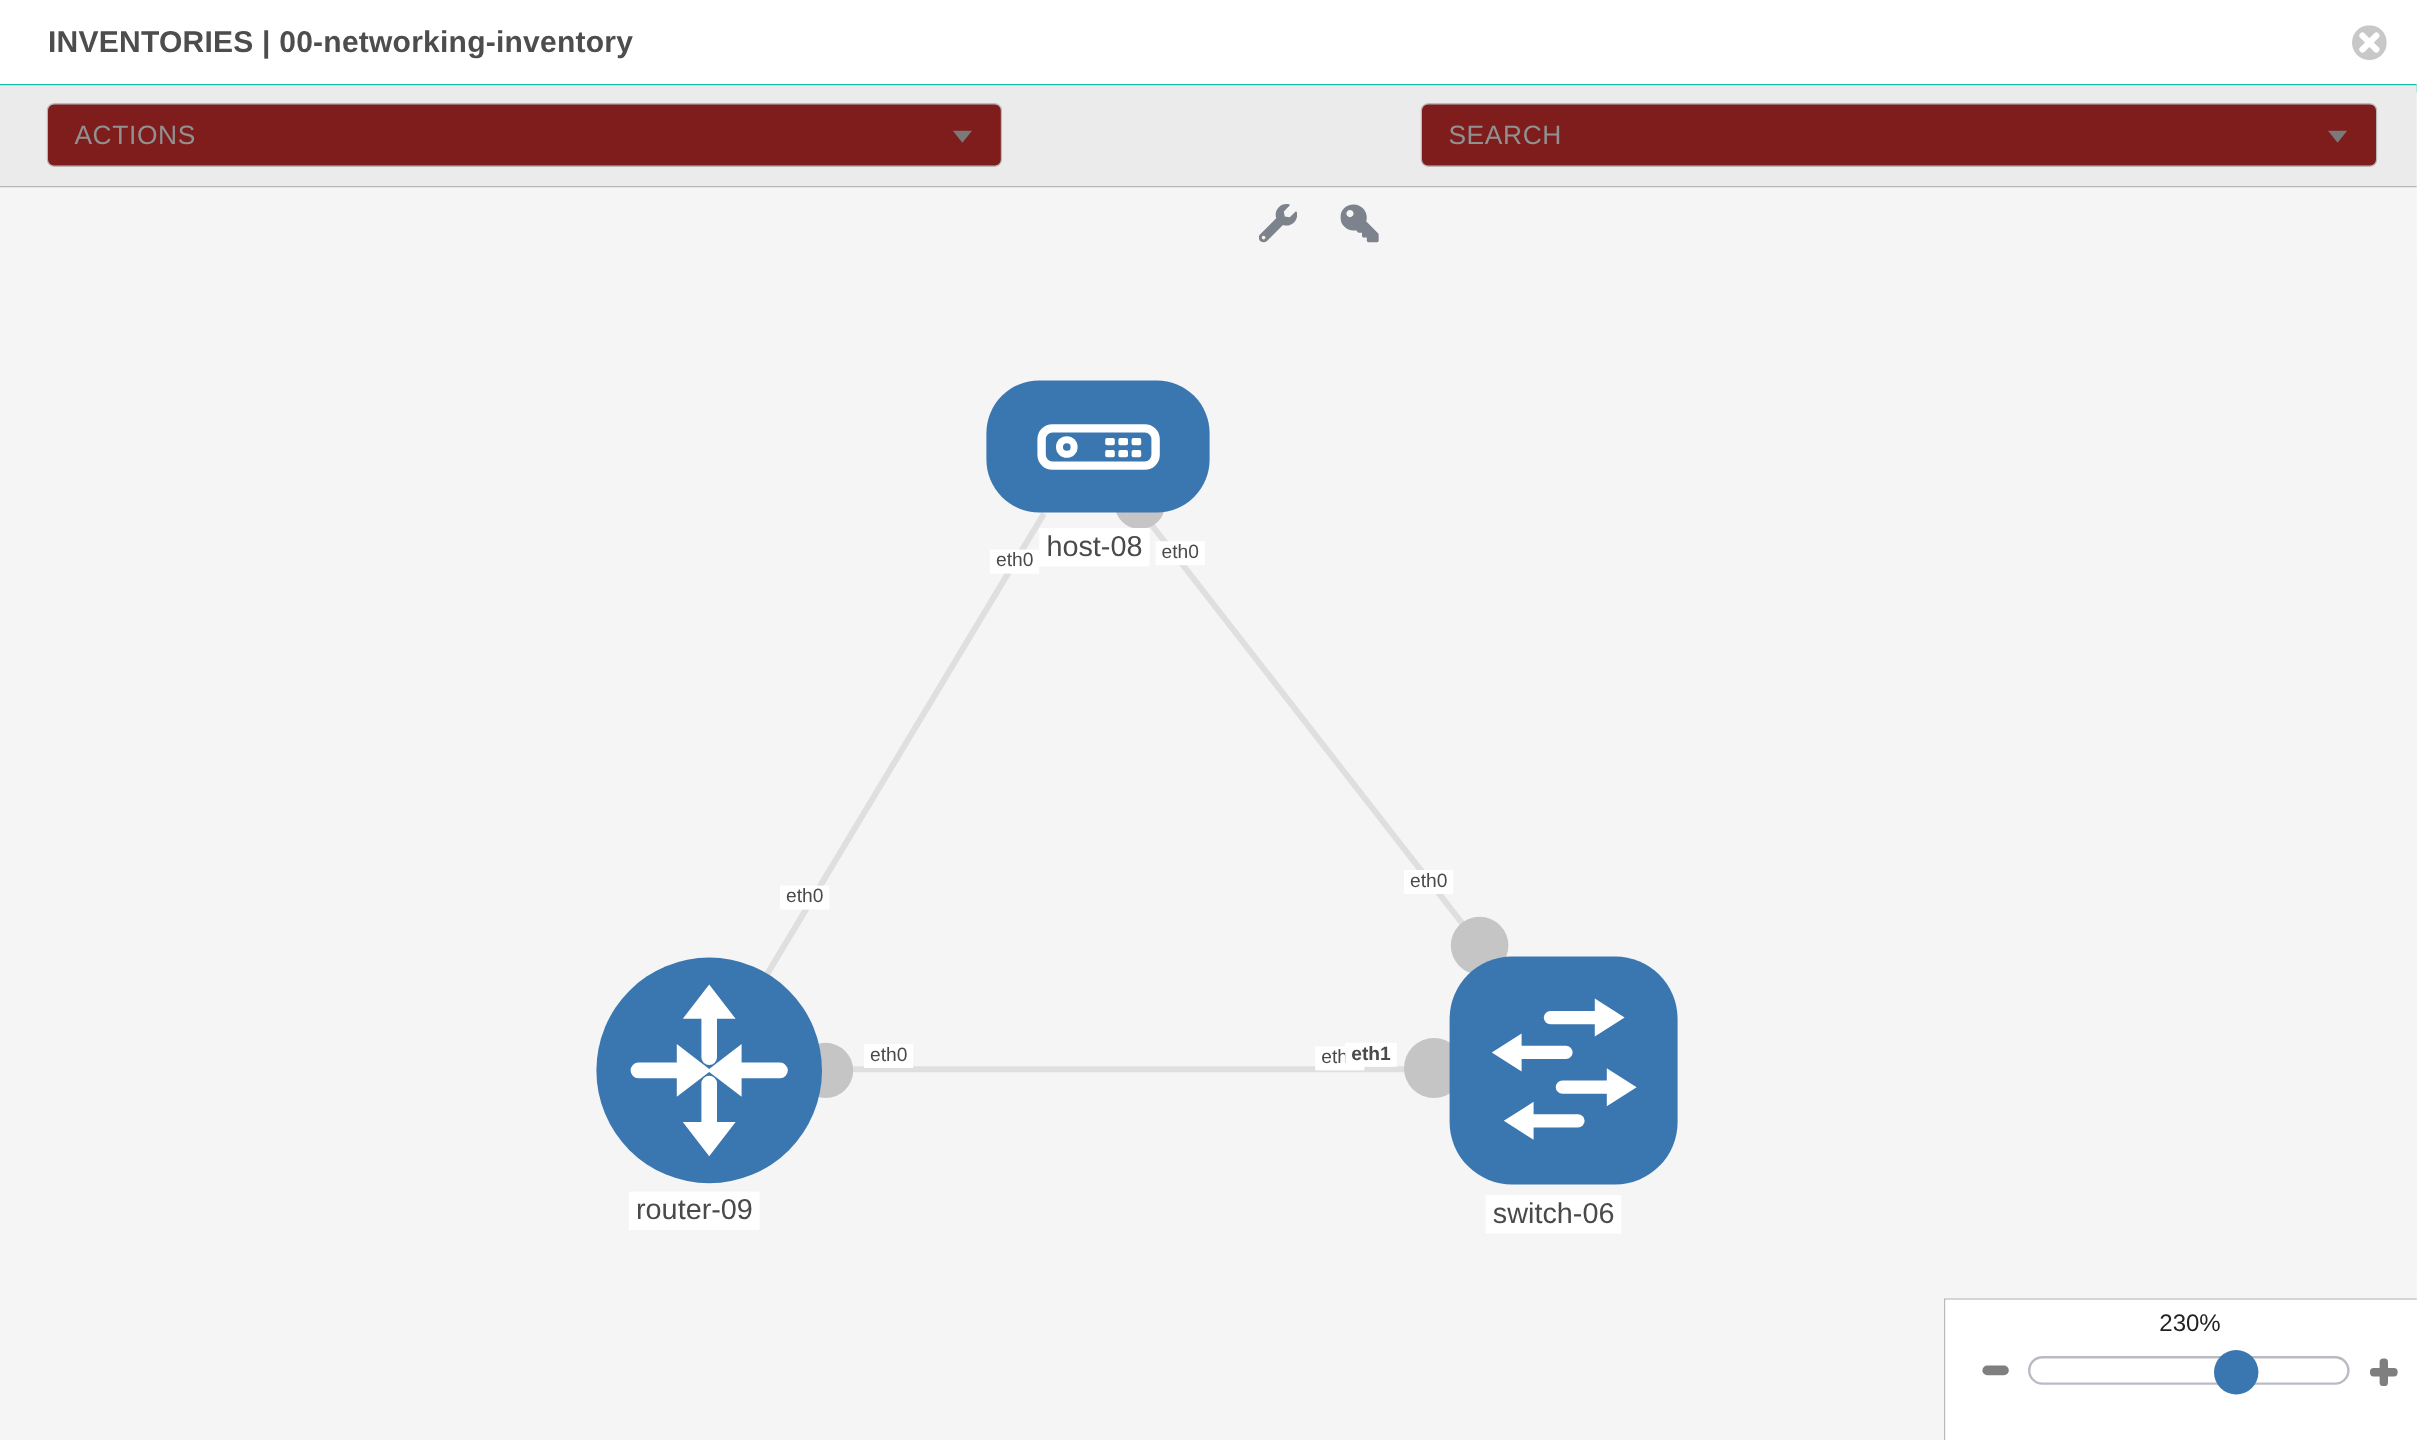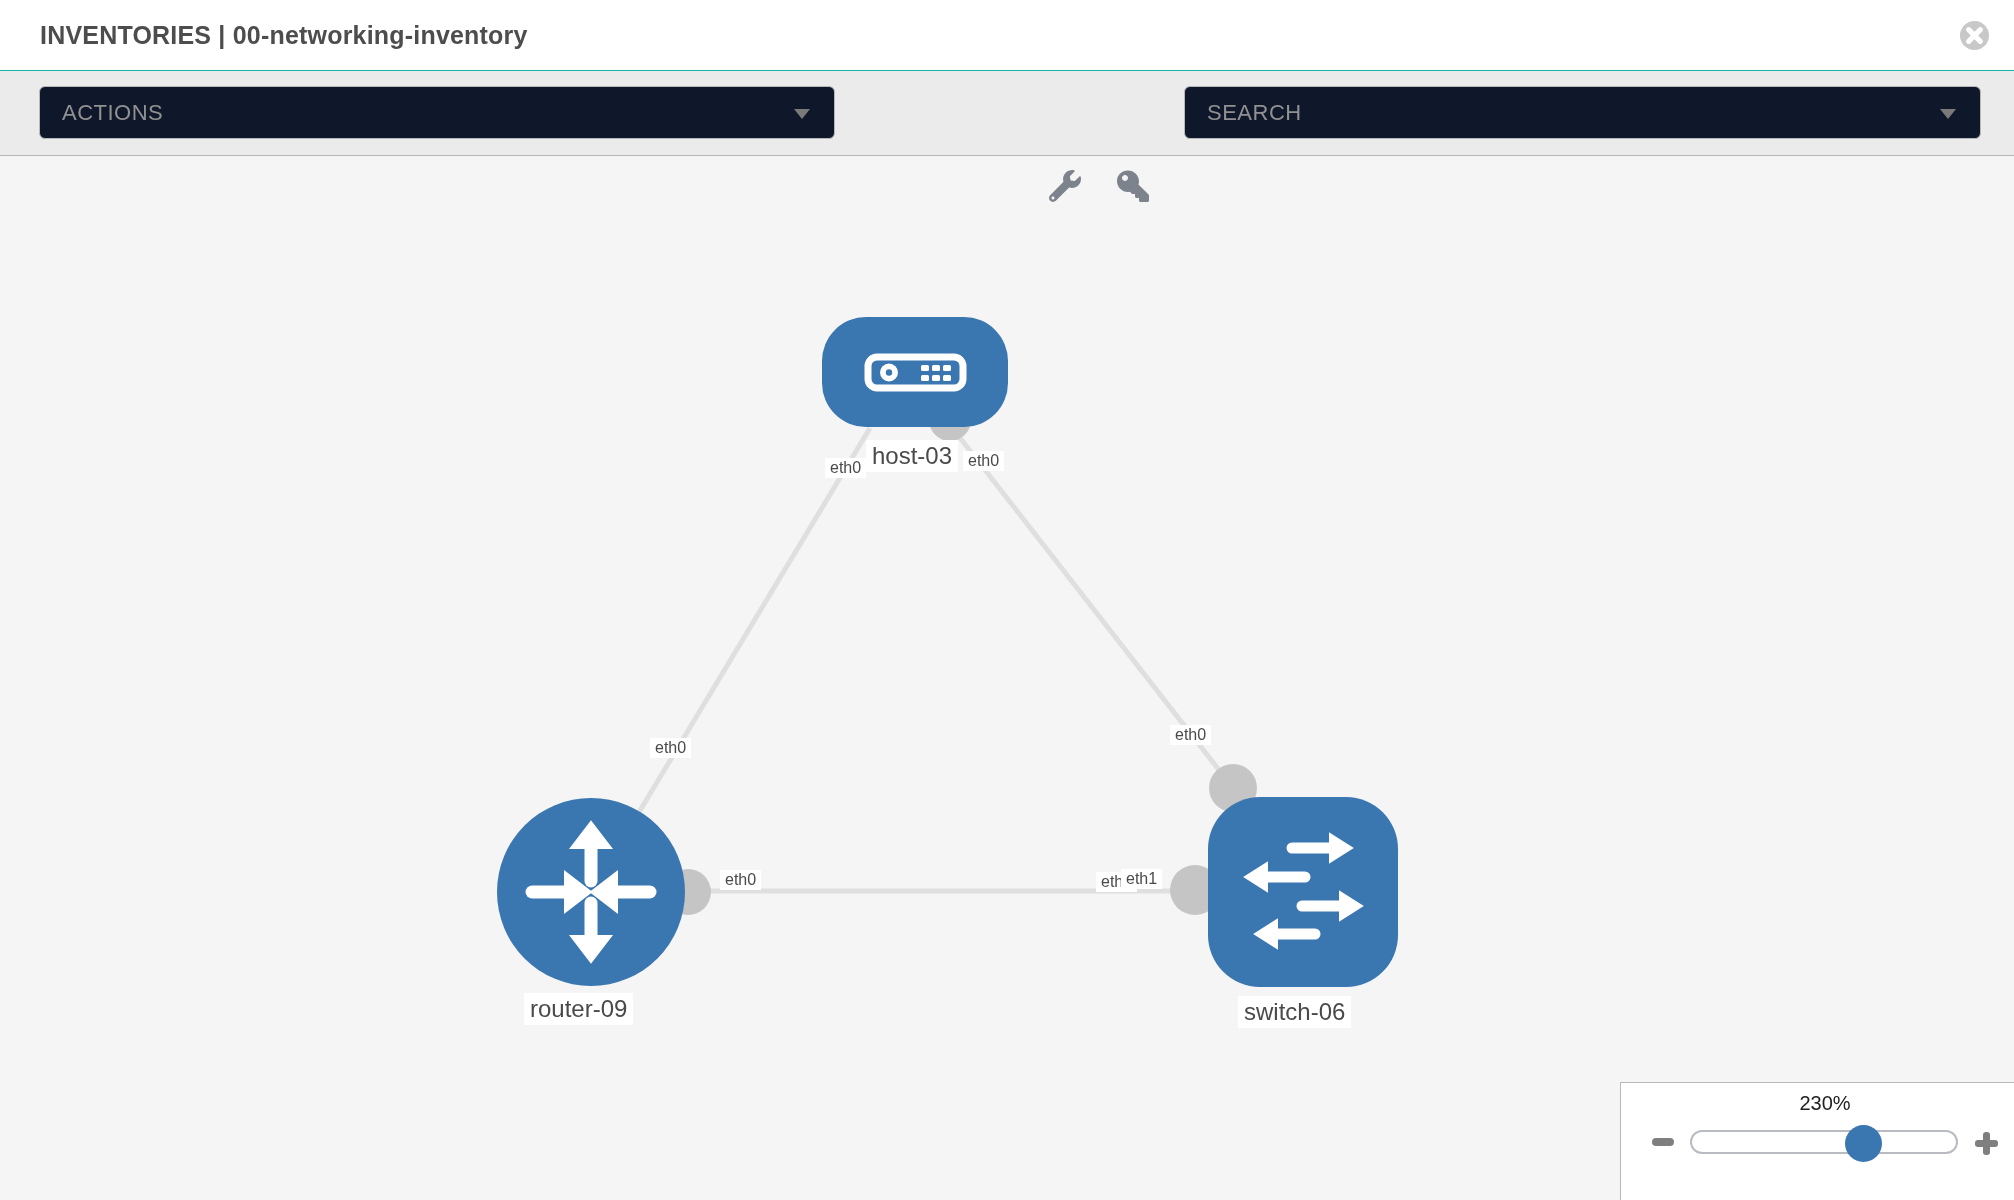--- a/index.html
+++ b/index.html
@@ -9,21 +9,21 @@
   }
   
   .header{position:absolute;left:0;top:0;width:2014px;height:70px;background:#ffffff;
     border-bottom:7px solid #14b8a6;z-index:10;}
   .header-title{position:absolute;left:40px;top:0;height:70px;line-height:70px;
     font-size:25px;font-weight:bold;color:#4d4d4d;letter-spacing:0.2px;}
   .close-btn{position:absolute;right:25px;top:21px;width:29px;height:29px;cursor:pointer;}
   
   .toolbar{position:absolute;left:0;top:71px;width:2014px;height:84px;background:#ebebeb;
     border-bottom:1px solid #b6b6b6;z-index:10;}
-  .select-box{position:absolute;top:15px;height:53px;background:#0f172a;
+  .select-box{position:absolute;top:15px;height:53px;background:#7f1d1d;
     border:1px solid #b8b8b8;border-radius:6px;box-sizing:border-box;cursor:pointer;}
   .select-box .label{position:absolute;left:22px;top:0;line-height:51px;font-size:22px;
     color:#919191;letter-spacing:0.5px;}
   .caret{position:absolute;right:24px;top:50%;margin-top:-4px;width:0;height:0;
     border-left:8px solid transparent;border-right:8px solid transparent;
     border-top:10px solid #7a7a7a;}
   .tool-icon{position:absolute;top:99px;width:32px;height:32px;cursor:pointer;}
   
   .canvas{position:absolute;left:0;top:156px;width:2014px;height:1044px;background:#f5f5f5;z-index:1;}
   .topology-svg{position:absolute;left:0;top:0;width:2014px;height:1200px;z-index:2;}
@@ -142,31 +142,31 @@
       <path d="M1305 877 L1267 877" stroke-width="11" stroke-linecap="round"></path>
       <path d="M1267 863 L1267 891 L1245 877 Z" stroke-width="2"></path>
       <path d="M1302 906 L1340 906" stroke-width="11" stroke-linecap="round"></path>
       <path d="M1340 892 L1340 920 L1362 906 Z" stroke-width="2"></path>
       <path d="M1315 934 L1277 934" stroke-width="11" stroke-linecap="round"></path>
       <path d="M1277 920 L1277 948 L1255 934 Z" stroke-width="2"></path>
     </g>
   </g>
 </svg>
 
-<div class="chip node-label" style="left:866px;top:440px;">host-03</div>
+<div class="chip node-label" style="left:866px;top:440px;">host-08</div>
 <div class="chip node-label" style="left:524px;top:993px;">router-09</div>
 <div class="chip node-label" style="left:1238px;top:996px;">switch-06</div>
 
 <div class="chip iface-label" style="left:825px;top:458px;">eth0</div>
 <div class="chip iface-label" style="left:963px;top:451px;">eth0</div>
 <div class="chip iface-label" style="left:650px;top:738px;">eth0</div>
 <div class="chip iface-label" style="left:1170px;top:725px;">eth0</div>
 <div class="chip iface-label" style="left:720px;top:870px;">eth0</div>
 <div class="chip iface-label" style="left:1096px;top:872px;z-index:3;">eth0</div>
-<div class="chip iface-label" style="left:1121px;top:869px;z-index:4;">eth1</div>
+<div class="chip iface-label" style="left:1121px;top:869px;z-index:4;font-weight:bold;">eth1</div>
 
 <div class="zoom-panel">
   <div class="zoom-level">230%</div>
   <div class="zoom-minus"></div>
   <div class="zoom-track"></div>
   <div class="zoom-thumb"></div>
   <div class="zoom-plus"></div>
 </div>
 
 </body></html>

